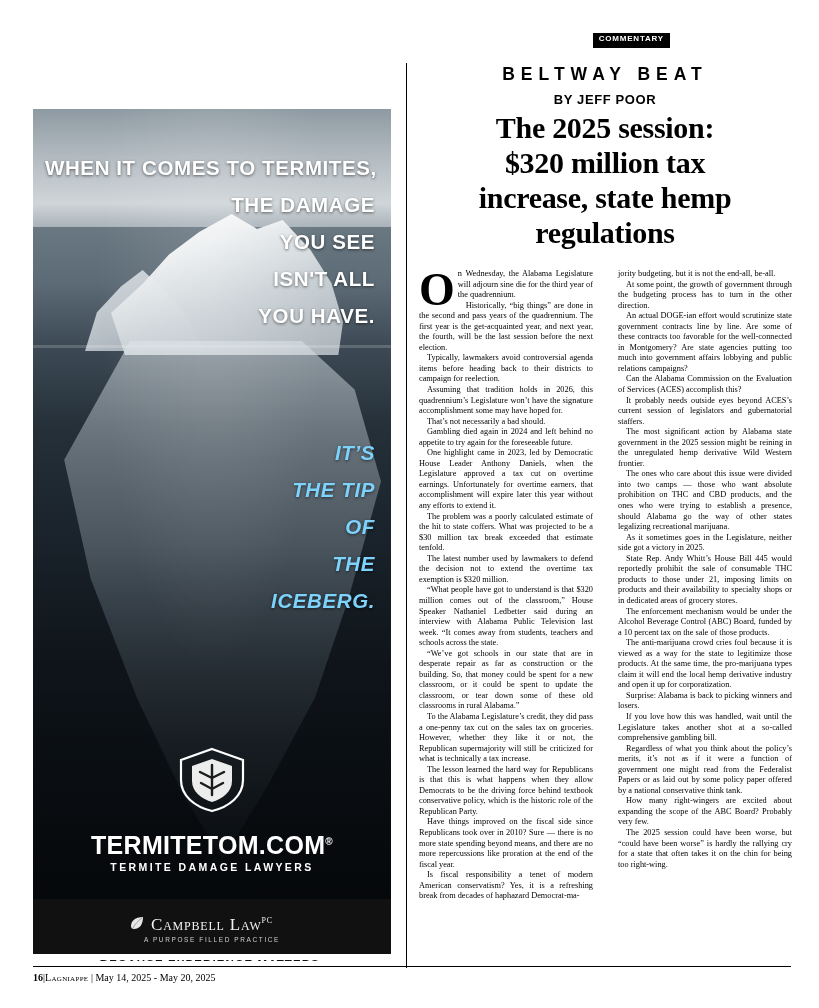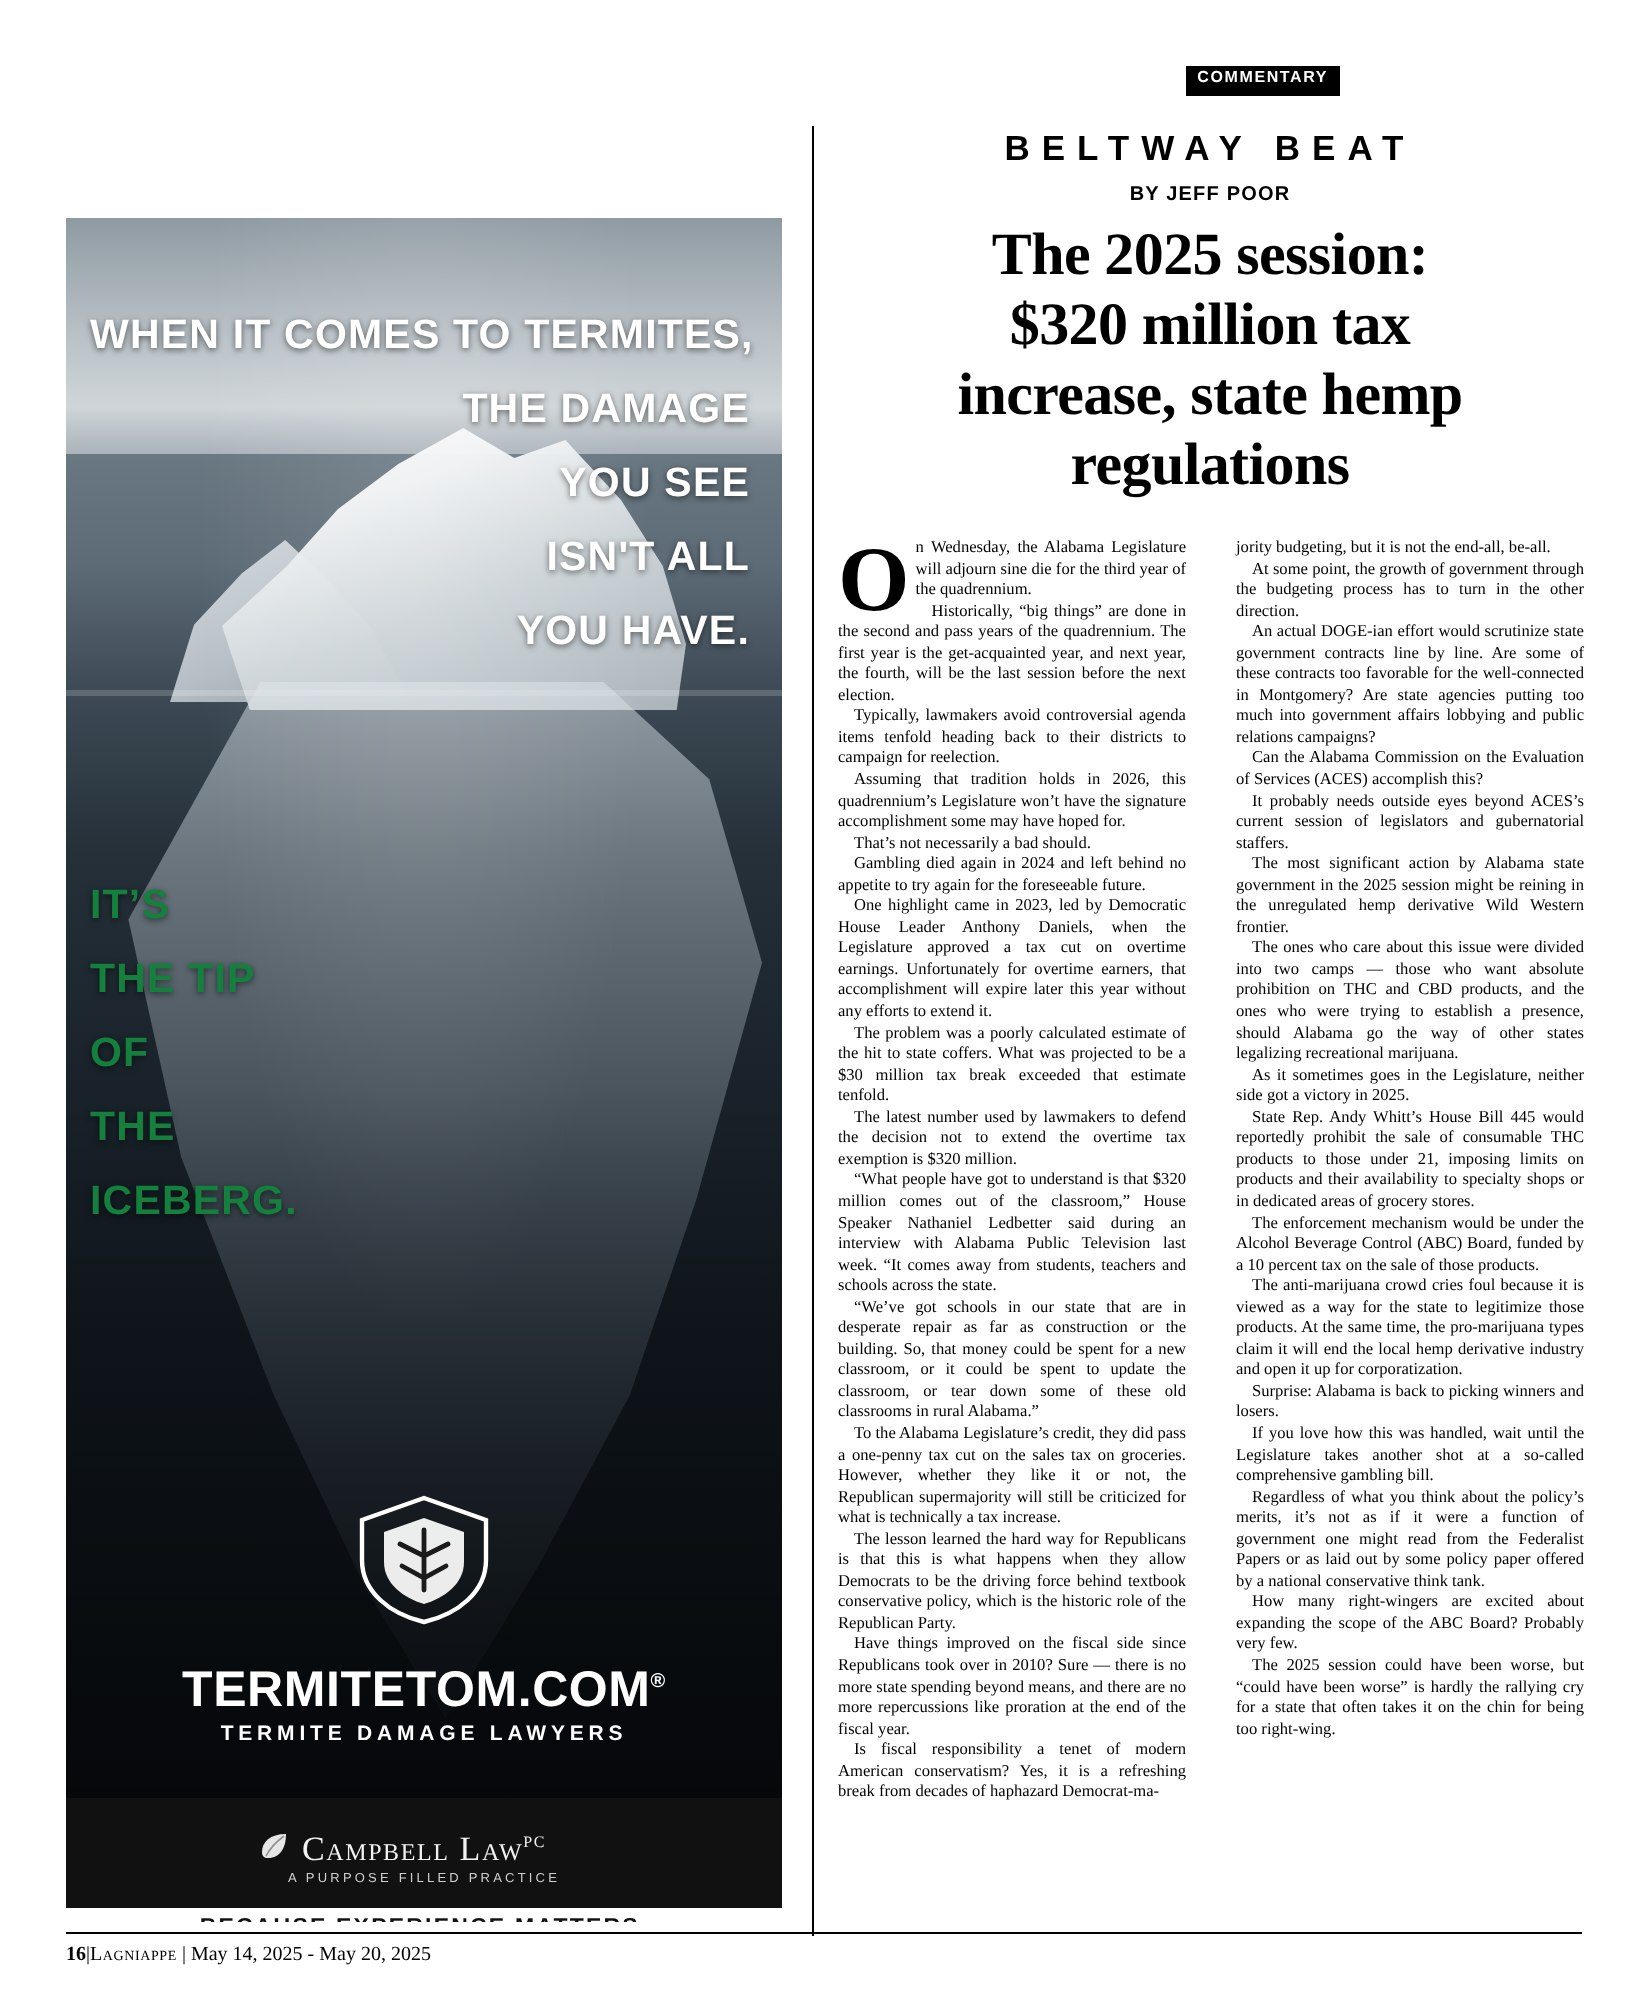--- a/index.html
+++ b/index.html
@@ -135,27 +135,29 @@
   }
   .ad-headline .l {
     display: block;
     white-space: nowrap;
   }
   .ad-sub {
     position: absolute;
     right: 16px;
     top: 325px;
     width: 330px;
-    font-family: "Liberation Sans", sans-serif;
-    font-weight: bold;
-    color: #15803d;
+    text-align: right;
+    font-family: "Liberation Sans", sans-serif;
+    font-weight: bold;
+    color: #7dd3fc;
     font-size: 20.5px;
     line-height: 37px;
     letter-spacing: 0.6px;
     text-shadow: 0 1px 3px rgba(0,0,0,0.55);
+    font-style: italic;
   }
   .ad-sub .l { display:block; }
 
   .logo-mark {
     position: absolute;
     left: 50%;
     top: 638px;
     transform: translateX(-50%);
     width: 70px;
     height: 66px;
@@ -252,21 +254,21 @@
     letter-spacing: 6px;
     color: #000;
   }
   .byline {
     position: absolute;
     left: 420px;
     top: 92px;
     width: 370px;
     text-align: center;
     font-family: "Liberation Sans", sans-serif;
-    font-size: 10px;
+    font-size: 13px;
     font-weight: bold;
     letter-spacing: 0.6px;
     color: #000;
   }
   .headline {
     position: absolute;
     left: 419px;
     top: 110px;
     width: 372px;
     text-align: center;
@@ -402,21 +404,21 @@
     <span class="l">The 2025 session:</span>
     <span class="l">$320 million tax</span>
     <span class="l">increase, state hemp</span>
     <span class="l">regulations</span>
   </div>
 
   <div class="cols">
     <div class="col left">
       <p class="first"><span class="dropcap">O</span><span>n Wednesday, the Alabama Legislature will adjourn sine die for the third year of the quadrennium.</span></p>
       <p>Historically, “big things” are done in the second and pass years of the quadrennium. The first year is the get-acquainted year, and next year, the fourth, will be the last session before the next election.</p>
-      <p>Typically, lawmakers avoid controversial agenda items tenfold heading back to their districts to campaign for reelection.</p>
+      <p>Typically, lawmakers avoid controversial agenda items before heading back to their districts to campaign for reelection.</p>
       <p>Assuming that tradition holds in 2026, this quadrennium’s Legislature won’t have the signature accomplishment some may have hoped for.</p>
       <p>That’s not necessarily a bad should.</p>
       <p>Gambling died again in 2024 and left behind no appetite to try again for the foreseeable future.</p>
       <p>One highlight came in 2023, led by Democratic House Leader Anthony Daniels, when the Legislature approved a tax cut on overtime earnings. Unfortunately for overtime earners, that accomplishment will expire later this year without any efforts to extend it.</p>
       <p>The problem was a poorly calculated estimate of the hit to state coffers. What was projected to be a $30 million tax break exceeded that estimate tenfold.</p>
       <p>The latest number used by lawmakers to defend the decision not to extend the overtime tax exemption is $320 million.</p>
       <p>“What people have got to understand is that $320 million comes out of the classroom,” House Speaker Nathaniel Ledbetter said during an interview with Alabama Public Television last week. “It comes away from students, teachers and schools across the state.</p>
       <p>“We’ve got schools in our state that are in desperate repair as far as construction or the building. So, that money could be spent for a new classroom, or it could be spent to update the classroom, or tear down some of these old classrooms in rural Alabama.”</p>
       <p>To the Alabama Legislature’s credit, they did pass a one-penny tax cut on the sales tax on groceries. However, whether they like it or not, the Republican supermajority will still be criticized for what is technically a tax increase.</p>
       <p>The lesson learned the hard way for Republicans is that this is what happens when they allow Democrats to be the driving force behind textbook conservative policy, which is the historic role of the Republican Party.</p>

